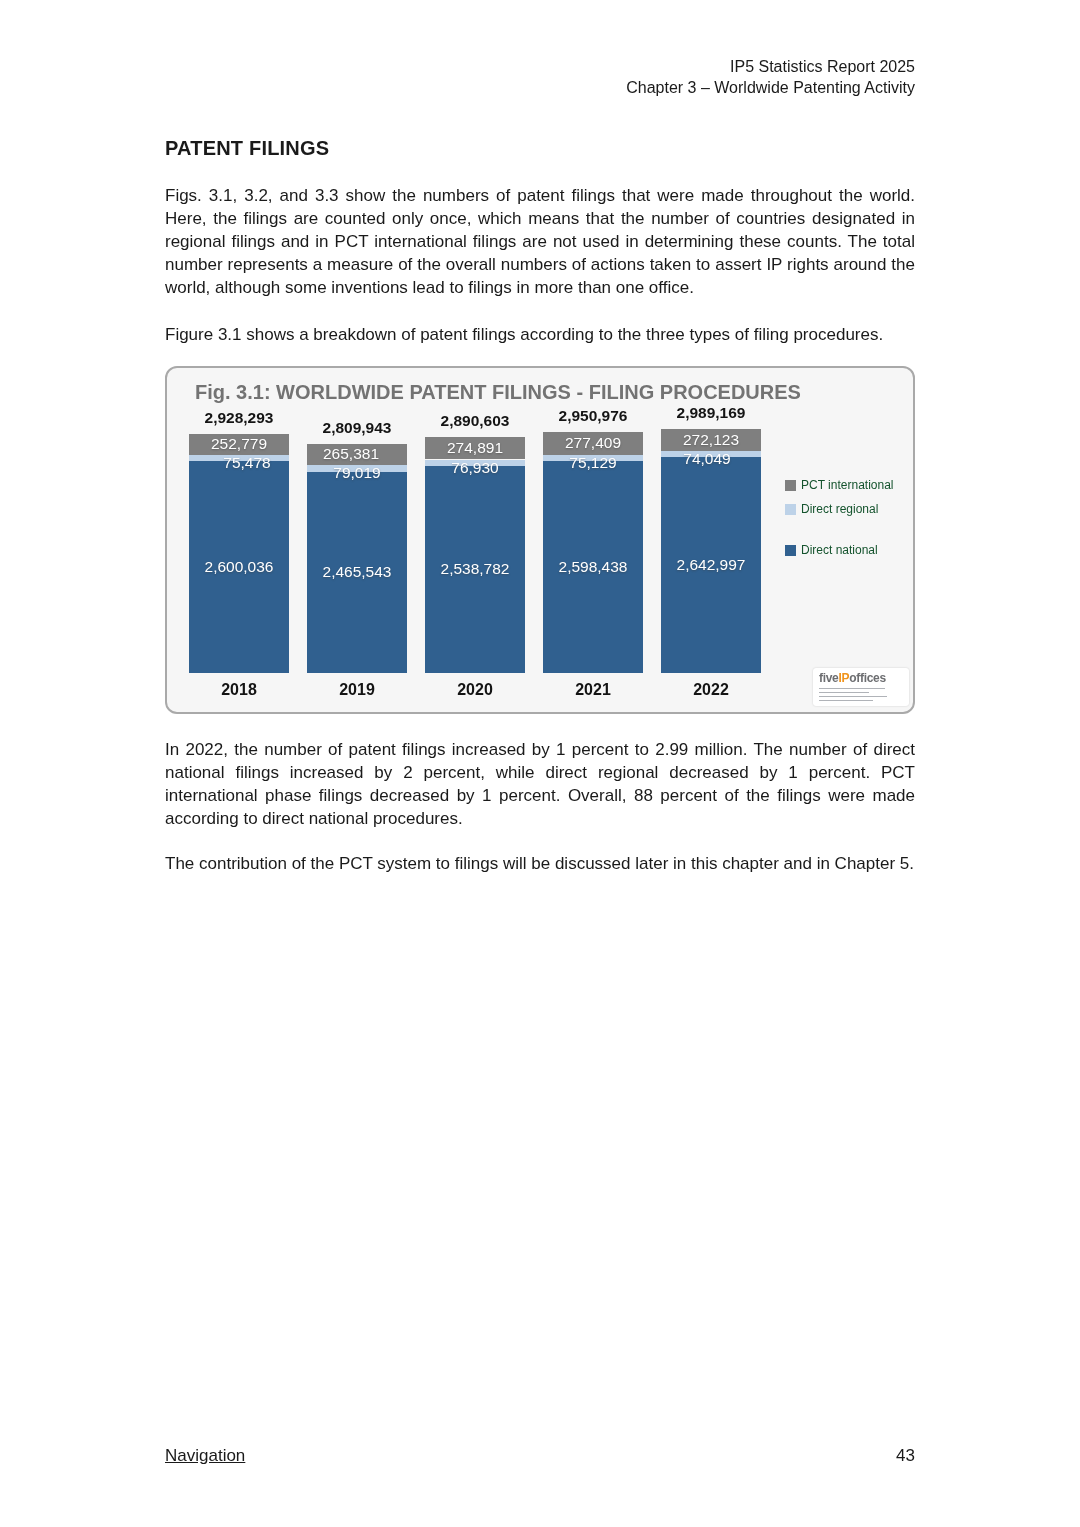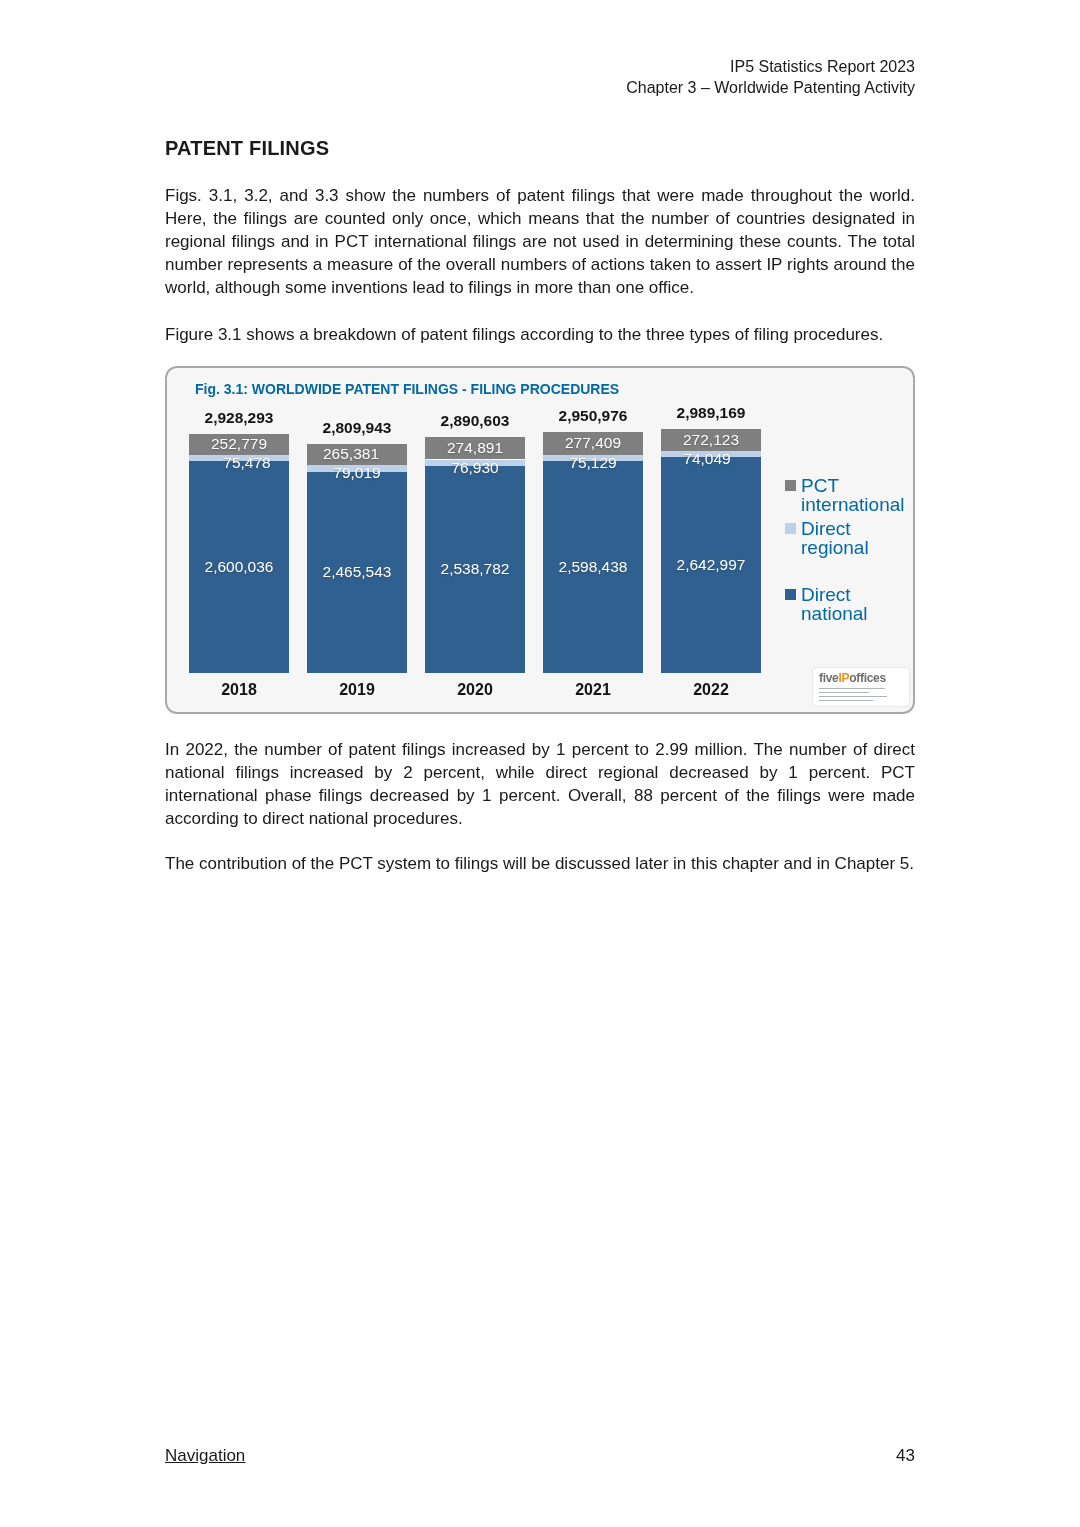--- a/index.html
+++ b/index.html
@@ -21,21 +21,21 @@
   .chart-box{
     position:relative;
     margin-top:20px;
     height:344px;
     border:2px solid #a9a9a9;
     border-radius:12px;
     background:#f6f6f6;
   }
   .chart-title{
     position:absolute;left:28px;top:13px;
-    font-size:14px;font-weight:bold;color:#0369a1;text-align:center;
+    font-size:20px;font-weight:bold;color:#737373;text-align:center;
   }
   .chart-plot{position:absolute;left:0;top:0;right:0;bottom:0;}
   .seg{position:absolute;}
   .bar-label{
     position:absolute;text-align:center;
     color:#ffffff;font-size:15.5px;line-height:20px;
     text-shadow:0 1px 2px rgba(60,60,60,.45);
     white-space:nowrap;
   }
   .total-label{
@@ -43,21 +43,21 @@
     color:#141414;font-weight:bold;font-size:15.5px;line-height:20px;
     white-space:nowrap;
   }
   .year-label{
     position:absolute;text-align:center;
     color:#141414;font-weight:bold;font-size:16px;line-height:20px;
   }
   .chart-legend{position:absolute;left:618px;top:108px;width:130px;}
   .legend-item{display:flex;align-items:flex-start;margin-bottom:5px;}
   .legend-swatch{flex:0 0 auto;width:11px;height:11px;margin:4px 5px 0 0;}
-  .legend-text{width:112px;font-size:19px;line-height:19px;color:#0369a1;}
+  .legend-text{width:112px;font-size:12px;line-height:19px;color:#14532d;}
 
   .logo-box{
     position:absolute;right:4px;bottom:6px;
     width:84px;background:#ffffff;border-radius:3px;
     padding:3px 6px 5px 6px;box-shadow:0 0 2px rgba(0,0,0,.18);
   }
   .logo-text{font-size:12px;font-weight:bold;letter-spacing:-.3px;white-space:nowrap;}
   .logo-gray{color:#6d6e71;}
   .logo-orange{color:#f0941d;}
   .logo-lines i{display:block;height:1.5px;background:#b0b3b8;margin-top:2.5px;}
@@ -74,21 +74,21 @@
   }
   .nav-link{color:#1a1a1a;text-decoration:underline;}
 </style>
 </head>
 <body>
 
 <div class="page">
   <div class="content">
 
     <div class="doc-header">
-      <div>IP5 Statistics Report 2023</div>
+      <div>IP5 Statistics Report 2025</div>
       <div>Chapter 3 – Worldwide Patenting Activity</div>
     </div>
 
     <h1 class="section-title">PATENT FILINGS</h1>
 
     <p class="body-par mt24">Figs. 3.1, 3.2, and 3.3 show the numbers of patent filings that were made throughout the world. Here, the filings are counted only once, which means that the number of countries designated in regional filings and in PCT international filings are not used in determining these counts. The total number represents a measure of the overall numbers of actions taken to assert IP rights around the world, although some inventions lead to filings in more than one office.</p>
     <p class="body-par mt24">Figure 3.1 shows a breakdown of patent filings according to the three types of filing procedures.</p>
 
     <div class="chart-box">
       <div class="chart-title">Fig. 3.1: WORLDWIDE PATENT FILINGS - FILING PROCEDURES</div>
@@ -136,21 +136,21 @@
         </div>
       <div class="chart-legend">
           <div class="legend-item">
             <div class="legend-swatch" style="background: rgb(127, 127, 127);"></div>
             <div class="legend-text">PCT international</div>
           </div>
           <div class="legend-item">
             <div class="legend-swatch" style="background: rgb(189, 210, 232);"></div>
             <div class="legend-text">Direct regional</div>
           </div>
-          <div class="legend-item" style="margin-top: 28px;">
+          <div class="legend-item" style="margin-top: 22px;">
             <div class="legend-swatch" style="background: rgb(48, 96, 143);"></div>
             <div class="legend-text">Direct national</div>
           </div>
         </div>
       <div class="logo-box">
         <div class="logo-text"><span class="logo-gray">five</span><span class="logo-orange">IP</span><span class="logo-gray">offices</span></div>
         <div class="logo-lines">
             <i></i>
             <i></i>
             <i></i>

